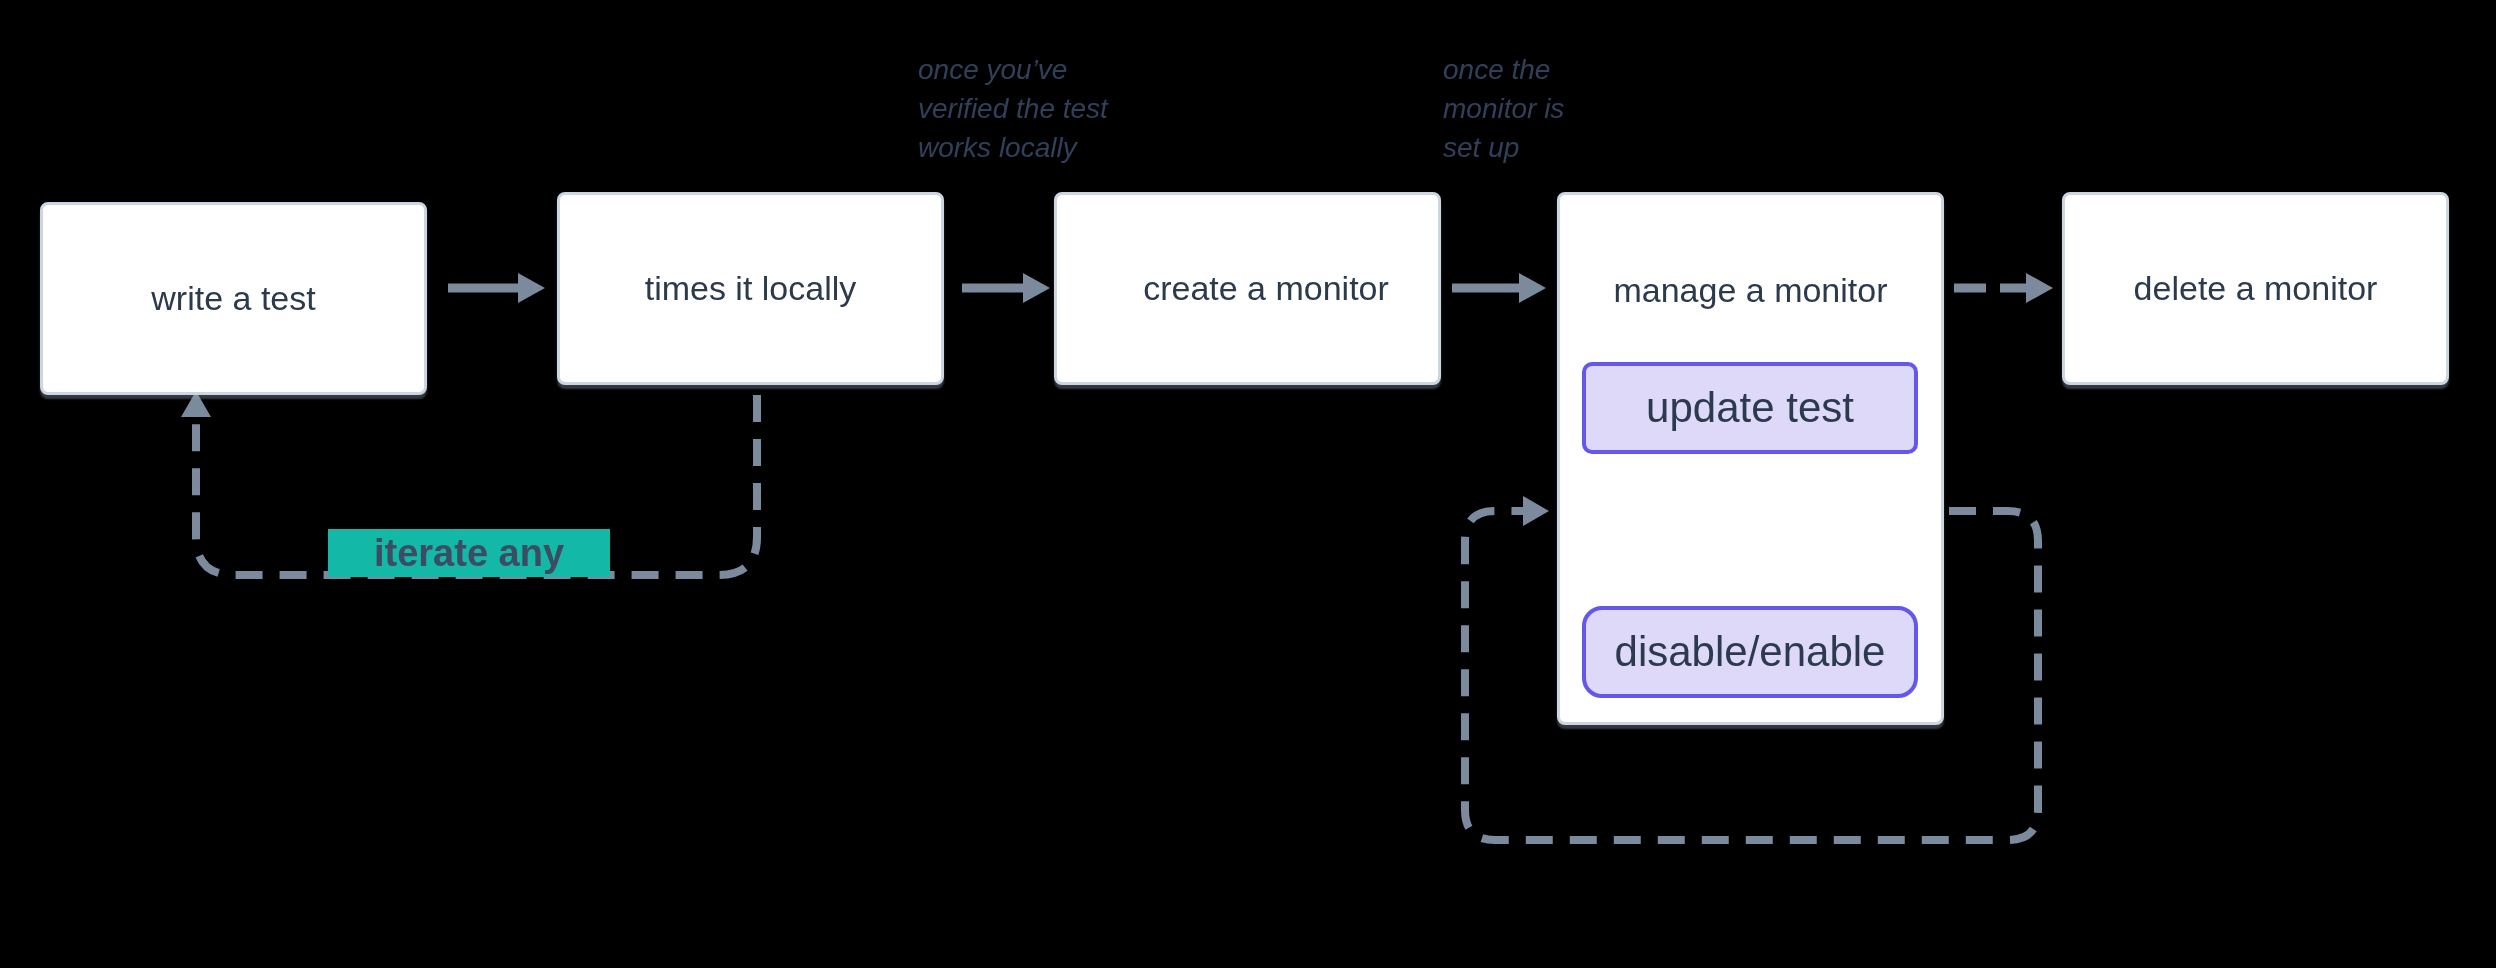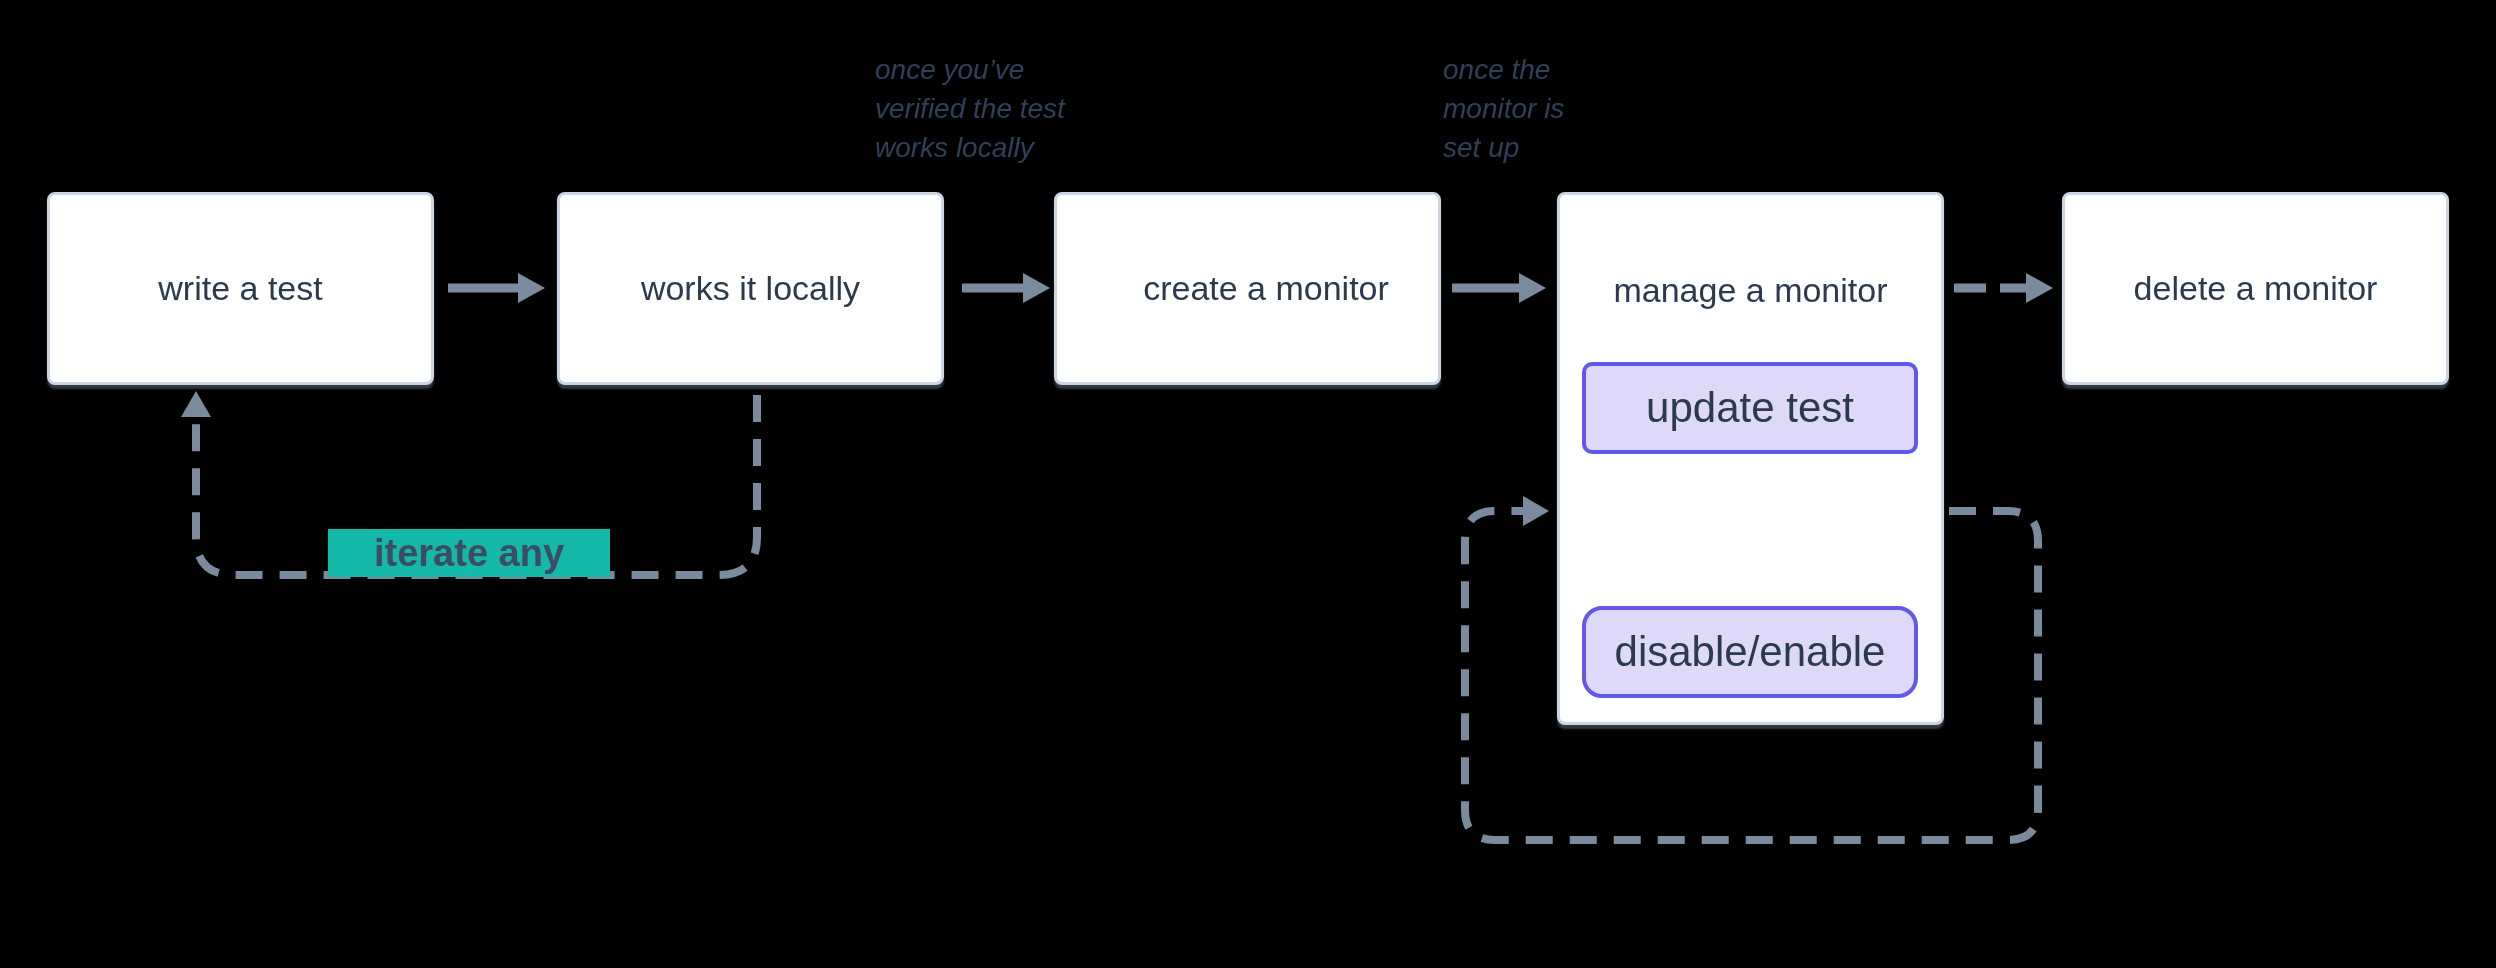--- a/index.html
+++ b/index.html
@@ -72,38 +72,38 @@
       <path d="M757,395 V537 Q757,575 719,575 H234 Q196,575 196,537 V414" fill="none" stroke="#7b8a9d" stroke-width="8" stroke-dasharray="27 17"></path>
       <polygon points="196,391 181,417 211,417" fill="#7b8a9d"></polygon>
     </g>
 
     <g>
       <path d="M1949,511 H2008 Q2038,511 2038,541 V810 Q2038,840 2008,840 H1495 Q1465,840 1465,810 V541 Q1465,511 1495,511 H1523" fill="none" stroke="#7b8a9d" stroke-width="8" stroke-dasharray="27 17"></path>
       <polygon points="1549,511 1523,496 1523,526" fill="#7b8a9d"></polygon>
     </g>
   </svg>
 
-  <div class="annotation" style="left:875px;">
+  <div class="annotation" style="left:918px;">
     <span>once you’ve</span>
     <span>verified the test</span>
     <span>works locally</span>
   </div>
 
   <div class="annotation" style="left:1443px;">
     <span>once the</span>
     <span>monitor is</span>
     <span>set up</span>
   </div>
 
-  <div class="node" style="left:47px;">
+  <div class="node" style="left:40px;margin-top:10px;">
     <span>write a test</span>
   </div>
 
   <div class="node" style="left:557px;">
-    <span>works it locally</span>
+    <span>times it locally</span>
   </div>
 
   <div class="node" style="left:1054px;padding-left:37px;">
     <span>create a monitor</span>
   </div>
 
   <div class="node tall" style="left:1557px;padding-left:36px;">
     <div class="node-label">
       <span>manage a monitor</span>
     </div>

